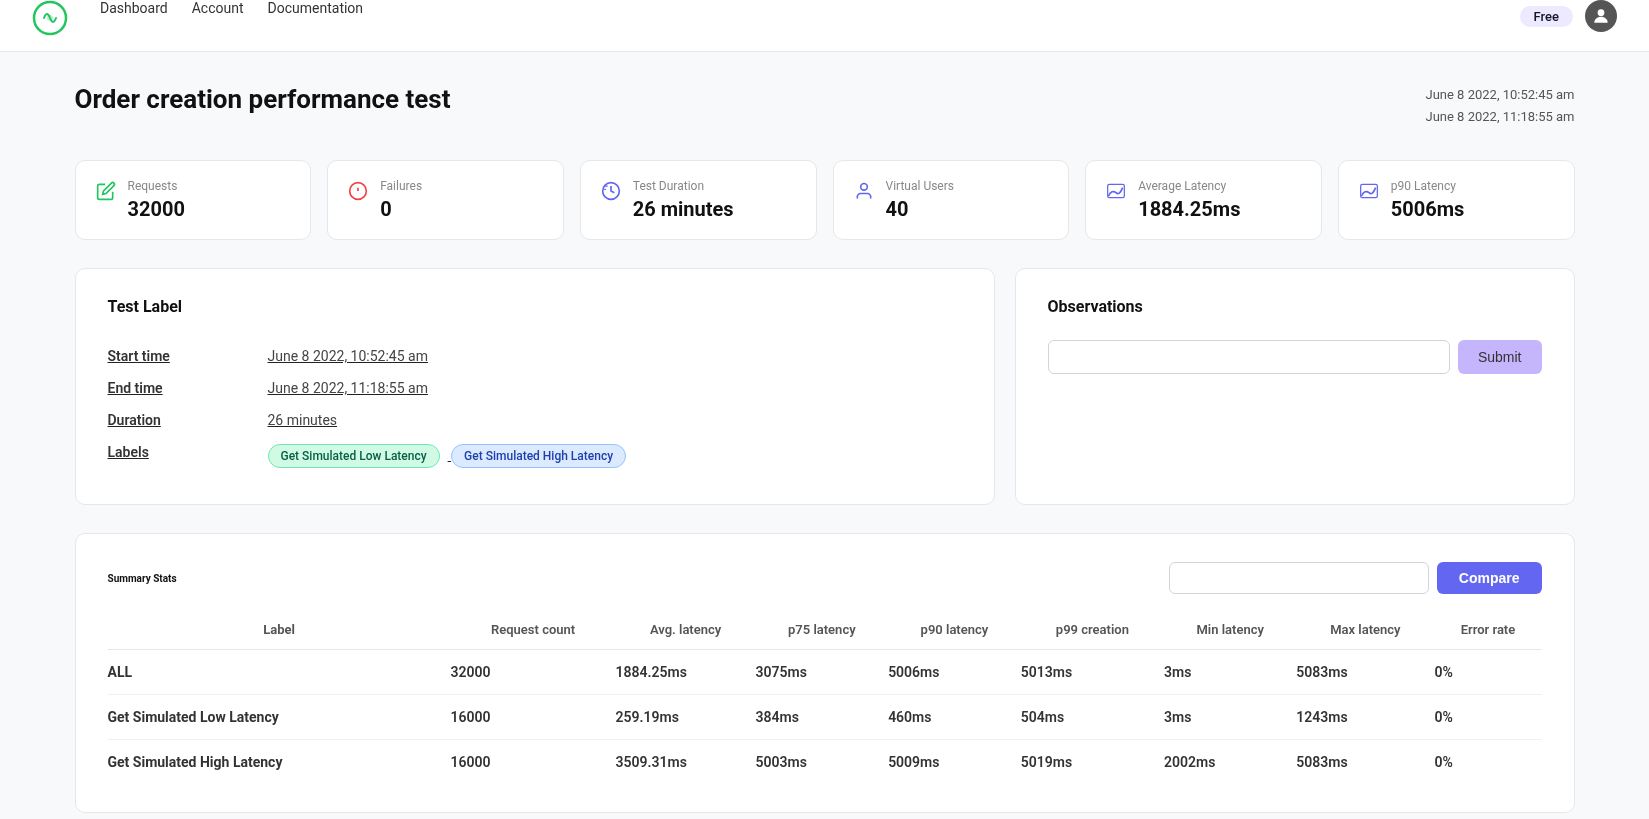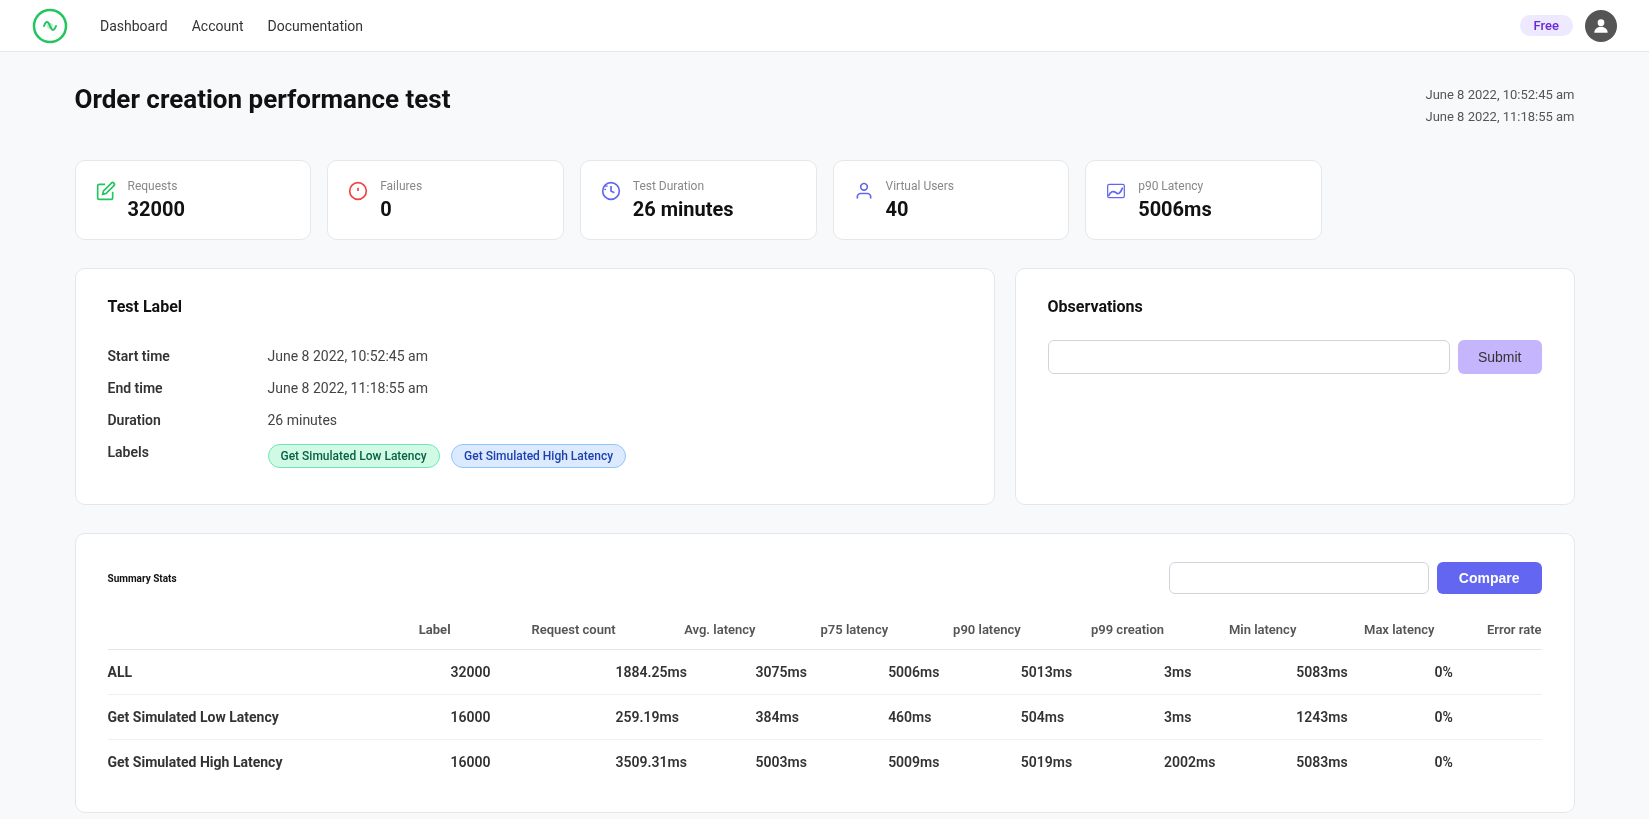--- a/index.html
+++ b/index.html
@@ -1,25 +1,25 @@
 <!DOCTYPE html>
 <html><head>
   <meta charset="utf-8">
   <style>
     * { box-sizing: border-box; margin: 0; padding: 0; }
     body { font-family: -apple-system, BlinkMacSystemFont, 'Segoe UI', Roboto, sans-serif; background: #f8f9fa; color: #222; font-size: 14px; }
 
     
-    .navbar { background: #fff; border-bottom: 1px solid #e5e7eb; display: flex; align-items: center; padding: 0 32px; height: 52px; gap: 32px; }
+    .navbar { background: #fff; border-bottom: 1px solid #e5e7eb; display: flex; align-items: flex-start; padding: 0 32px; height: 52px; gap: 32px; }
     .navbar-logo { display: flex; align-items: center; }
     .navbar-logo svg { width: 36px; height: 36px; }
     .navbar-links { display: flex; gap: 24px; flex: 1; }
     .navbar-link { color: #333; text-decoration: none; font-size: 14px; cursor: pointer; }
     .navbar-right { display: flex; align-items: center; gap: 12px; margin-left: auto; }
-    .free-badge { background: #ede9fe; color: #6d28d9; border-radius: 12px; padding: 3px 14px; font-size: 13px; font-weight: 500; }
+    .free-badge { background: #ede9fe; color: #0f172a; border-radius: 12px; padding: 3px 14px; font-size: 13px; font-weight: 500; }
     .avatar-icon { width: 32px; height: 32px; border-radius: 50%; background: #555; display: flex; align-items: center; justify-content: center; color: #fff; font-size: 18px; cursor: pointer; }
 
     
     .main { max-width: 1580px; margin: 0 auto; padding: 32px 40px; }
 
     
     .page-header { display: flex; justify-content: space-between; align-items: flex-start; margin-bottom: 32px; }
     .page-title { font-size: 26px; font-weight: 700; color: #111; }
     .page-dates { text-align: right; color: #555; font-size: 13px; line-height: 1.7; }
 
@@ -29,21 +29,21 @@
     .stat-icon { margin-top: 2px; flex-shrink: 0; }
     .stat-label { font-size: 12px; color: #888; margin-bottom: 4px; }
     .stat-value { font-size: 20px; font-weight: 700; color: #111; }
 
     
     .two-col { display: grid; grid-template-columns: 1fr 560px; gap: 20px; margin-bottom: 28px; }
 
     
     .card { background: #fff; border: 1px solid #e5e7eb; border-radius: 10px; padding: 28px 32px; }
     .card-title { font-size: 16px; font-weight: 700; margin-bottom: 24px; color: #111; }
-    .plan-table { width: 100%; border-collapse: collapse; }
+    .plan-table { width: 100%; border-collapse: collapse; text-decoration: underline; }
     .plan-table tr td { padding: 8px 0; vertical-align: top; }
     .plan-table tr td:first-child { font-weight: 600; color: #333; width: 160px; }
     .plan-table tr td:last-child { color: #444; }
     .label-badge { display: inline-block; padding: 4px 12px; border-radius: 20px; font-size: 12px; font-weight: 500; margin-right: 8px; }
     .label-badge-green { background: #d1fae5; color: #065f46; border: 1px solid #6ee7b7; }
     .label-badge-blue { background: #dbeafe; color: #1e40af; border: 1px solid #93c5fd; }
 
     
     .obs-label { font-size: 13px; color: #555; margin-bottom: 8px; }
     .obs-input-row { display: flex; gap: 8px; }
@@ -53,21 +53,21 @@
     
     .summary-card { background: #fff; border: 1px solid #e5e7eb; border-radius: 10px; padding: 28px 32px; }
     .summary-header { display: flex; justify-content: space-between; align-items: center; margin-bottom: 20px; }
     .summary-title { font-size: 10px; font-weight: 700; color: #111; }
     .compare-row { display: flex; gap: 8px; }
     .compare-input { border: 1px solid #d1d5db; border-radius: 6px; padding: 7px 12px; font-size: 14px; width: 260px; outline: none; }
     .compare-btn { background: #6366f1; color: #fff; border: none; border-radius: 6px; padding: 7px 22px; font-size: 14px; font-weight: 600; cursor: pointer; }
 
     
     .stats-table { width: 100%; border-collapse: collapse; }
-    .stats-table th { text-align: right; font-weight: 600; color: #555; font-size: 13px; padding: 8px 0 12px 0; border-bottom: 1px solid #e5e7eb; }
+    .stats-table th { text-align: center; font-weight: 600; color: #555; font-size: 13px; padding: 8px 0 12px 0; border-bottom: 1px solid #e5e7eb; }
     .stats-table td { padding: 14px 0; color: #333; font-size: 14px; border-bottom: 1px solid #f0f0f0; }
     .stats-table tr:last-child td { border-bottom: none; }
     .stats-table td:first-child, .stats-table th:first-child { font-weight: 700; }
     .row-bold td { font-weight: 600; }
   </style>
 </head>
 <body>
 
 <nav class="navbar">
   <div class="navbar-logo">
@@ -152,20 +152,32 @@
             <path d="M20 21v-2a4 4 0 0 0-4-4H8a4 4 0 0 0-4 4v2"></path>
             <circle cx="12" cy="7" r="4"></circle>
           </svg>
       </div>
       <div>
         <div class="stat-label">Virtual Users</div>
         <div class="stat-value">40</div>
       </div>
     </div>
 
+    <div class="stat-card">
+      <div class="stat-icon">
+        <svg width="20" height="20" viewBox="0 0 24 24" fill="none" stroke="#6366f1" stroke-width="2">
+            <path d="M3 18 Q7 10 12 14 Q16 18 20 8"></path>
+            <rect x="2" y="4" width="20" height="16" rx="2" stroke="#6366f1" stroke-width="1.5" fill="none"></rect>
+          </svg>
+      </div>
+      <div>
+        <div class="stat-label">Average Latency</div>
+        <div class="stat-value">1884.25ms</div>
+      </div>
+    </div>
 
     <div class="stat-card">
       <div class="stat-icon">
         <svg width="20" height="20" viewBox="0 0 24 24" fill="none" stroke="#6366f1" stroke-width="2">
             <path d="M3 18 Q7 10 12 14 Q16 18 20 8"></path>
             <rect x="2" y="4" width="20" height="16" rx="2" stroke="#6366f1" stroke-width="1.5" fill="none"></rect>
           </svg>
       </div>
       <div>
         <div class="stat-label">p90 Latency</div>

